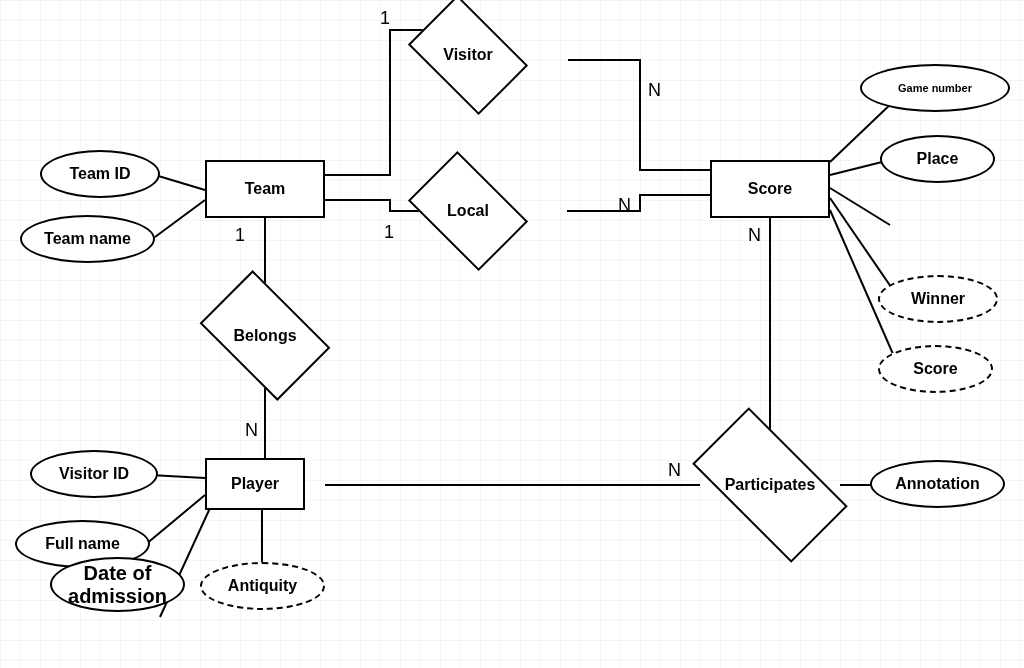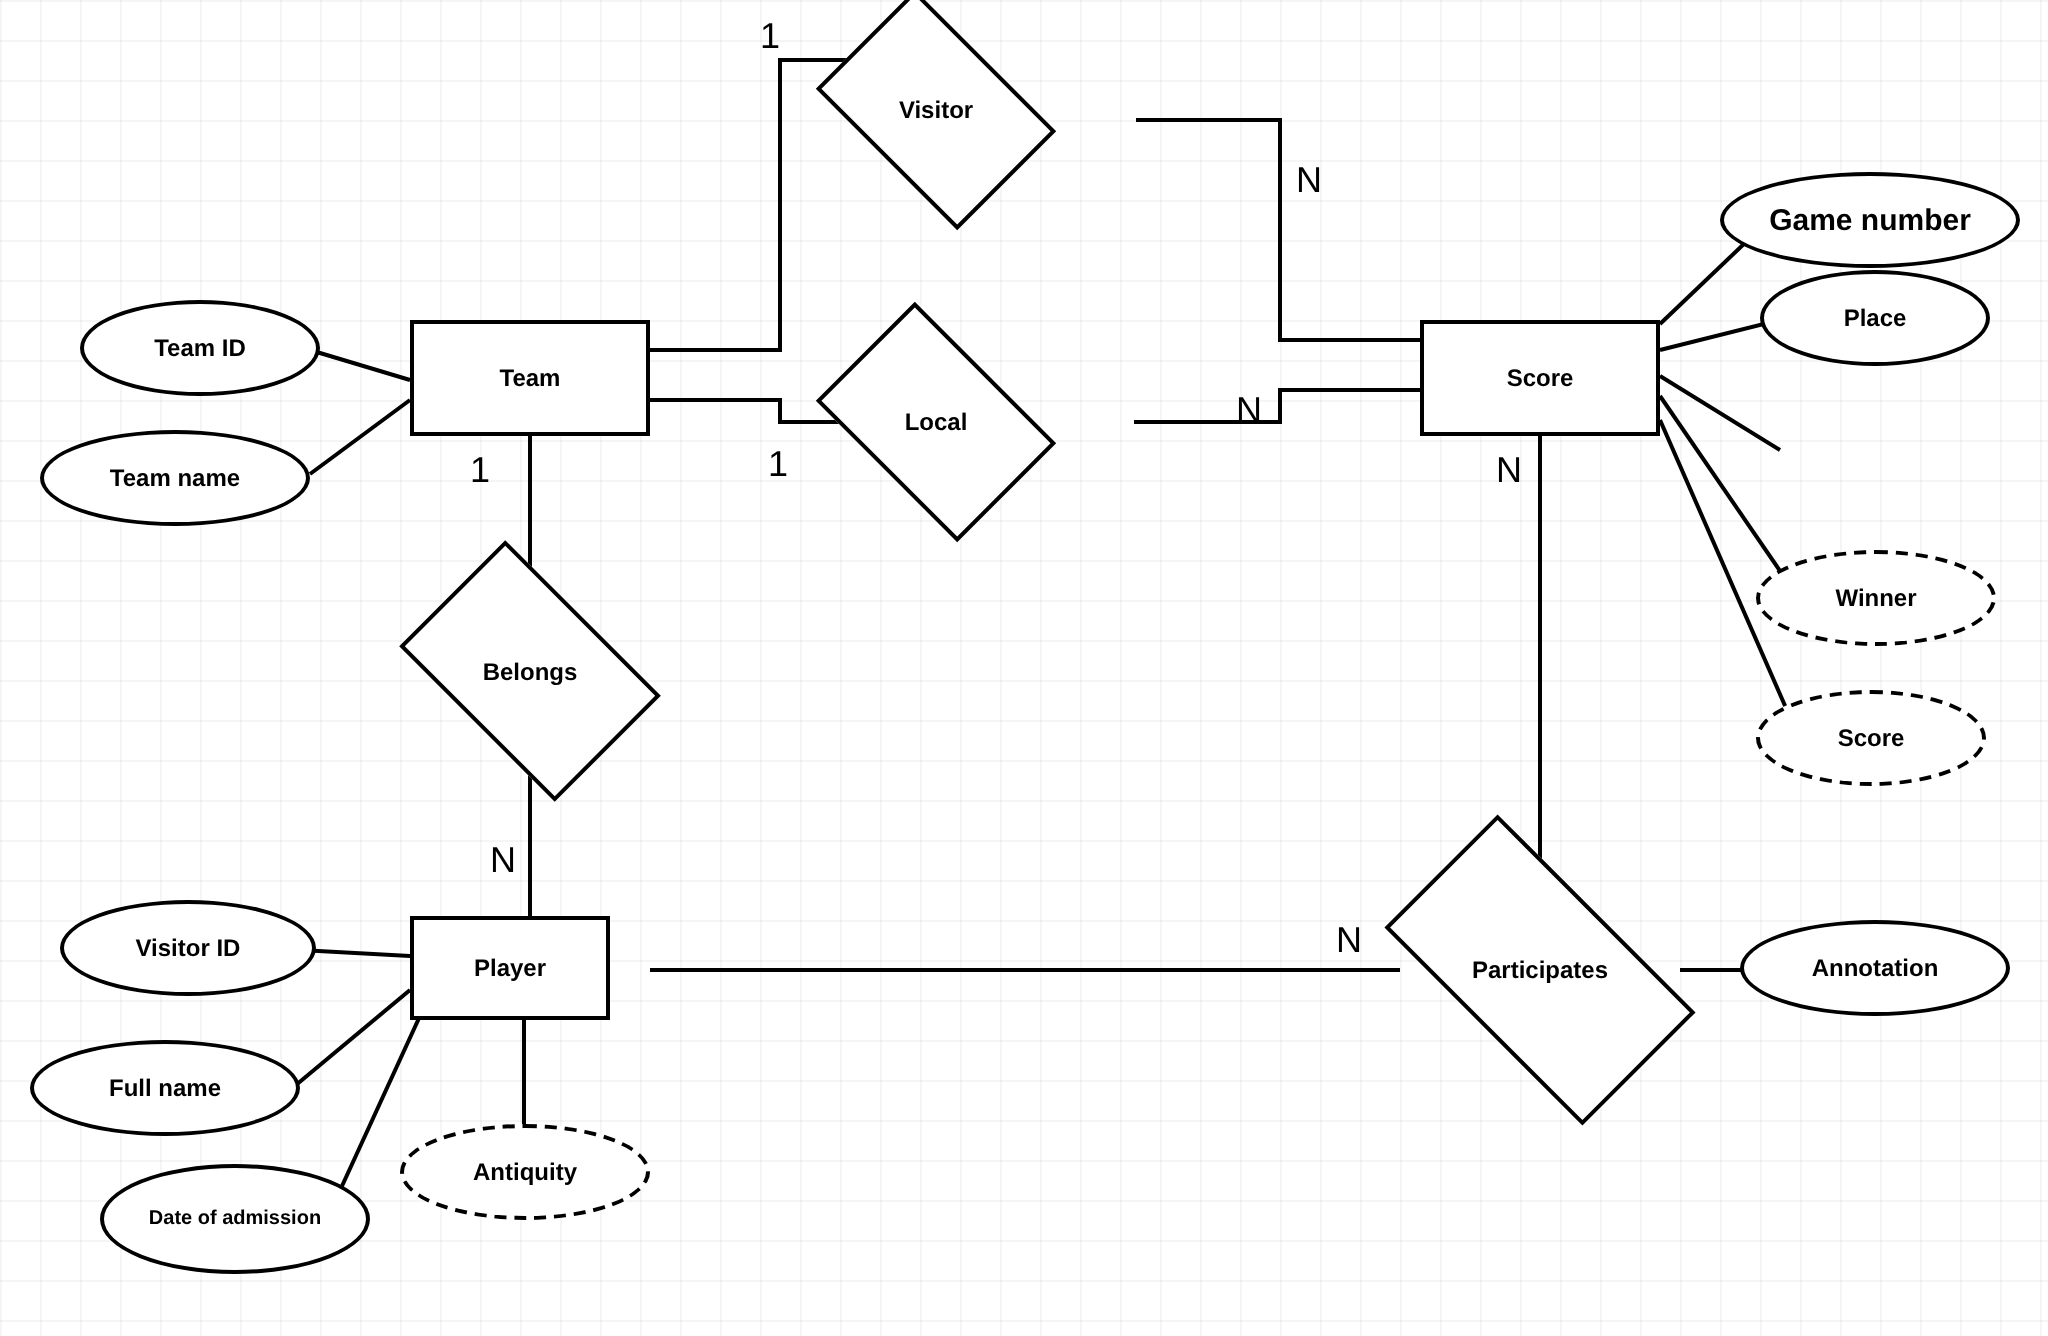--- a/index.html
+++ b/index.html
@@ -16,21 +16,21 @@
   .canvas {
     position: relative;
     width: 1024px;
     height: 668px;
   }
   .node {
     position: absolute;
     display: flex;
     align-items: center;
     justify-content: center;
-    font-size: 12px;
+    font-size: 16px;
     font-weight: bold;
     text-align: center;
     box-sizing: border-box;
     background: #fff;
   }
   .entity {
     border: 2px solid #000;
   }
   .attr {
     border: 2px solid #000;
@@ -129,24 +129,24 @@
 
   <div class="node rel" style="left:700px; top:445px; width:140px; height:80px;align-items:center;">
     <span>Participates</span>
   </div>
 
   <div class="node attr" style="left:40px; top:150px; width:120px; height:48px;">Team ID</div>
   <div class="node attr" style="left:20px; top:215px; width:135px; height:48px;">Team name</div>
 
   <div class="node attr" style="left:30px; top:450px; width:128px; height:48px;">Visitor ID</div>
   <div class="node attr" style="left:15px; top:520px; width:135px; height:48px;">Full name</div>
-  <div class="node attr" style="left:50px; top:582px; width:135px; height:55px; font-size:10px;">Date of admission</div>
+  <div class="node attr" style="left:50px; top:557px; width:135px; height:55px; font-size:20px;">Date of admission</div>
   <div class="node attr derived" style="left:200px; top:562px; width:125px; height:48px;">Antiquity</div>
 
-  <div class="node attr" style="left:860px; top:86px; width:150px; height:48px; font-size:15px;">Game number</div>
+  <div class="node attr" style="left:860px; top:64px; width:150px; height:48px; font-size:11px;">Game number</div>
   <div class="node attr" style="left:880px; top:135px; width:115px; height:48px;">Place</div>
   <div class="node attr derived" style="left:878px; top:275px; width:120px; height:48px;">Winner</div>
   <div class="node attr derived" style="left:878px; top:345px; width:115px; height:48px;">Score</div>
   <div class="node attr" style="left:870px; top:460px; width:135px; height:48px;">Annotation</div>
 
   <div class="card" style="left:380px; top:8px;">1</div>
   <div class="card" style="left:648px; top:80px;">N</div>
   <div class="card" style="left:384px; top:222px;">1</div>
   <div class="card" style="left:618px; top:195px;">N</div>
   <div class="card" style="left:235px; top:225px;">1</div>

